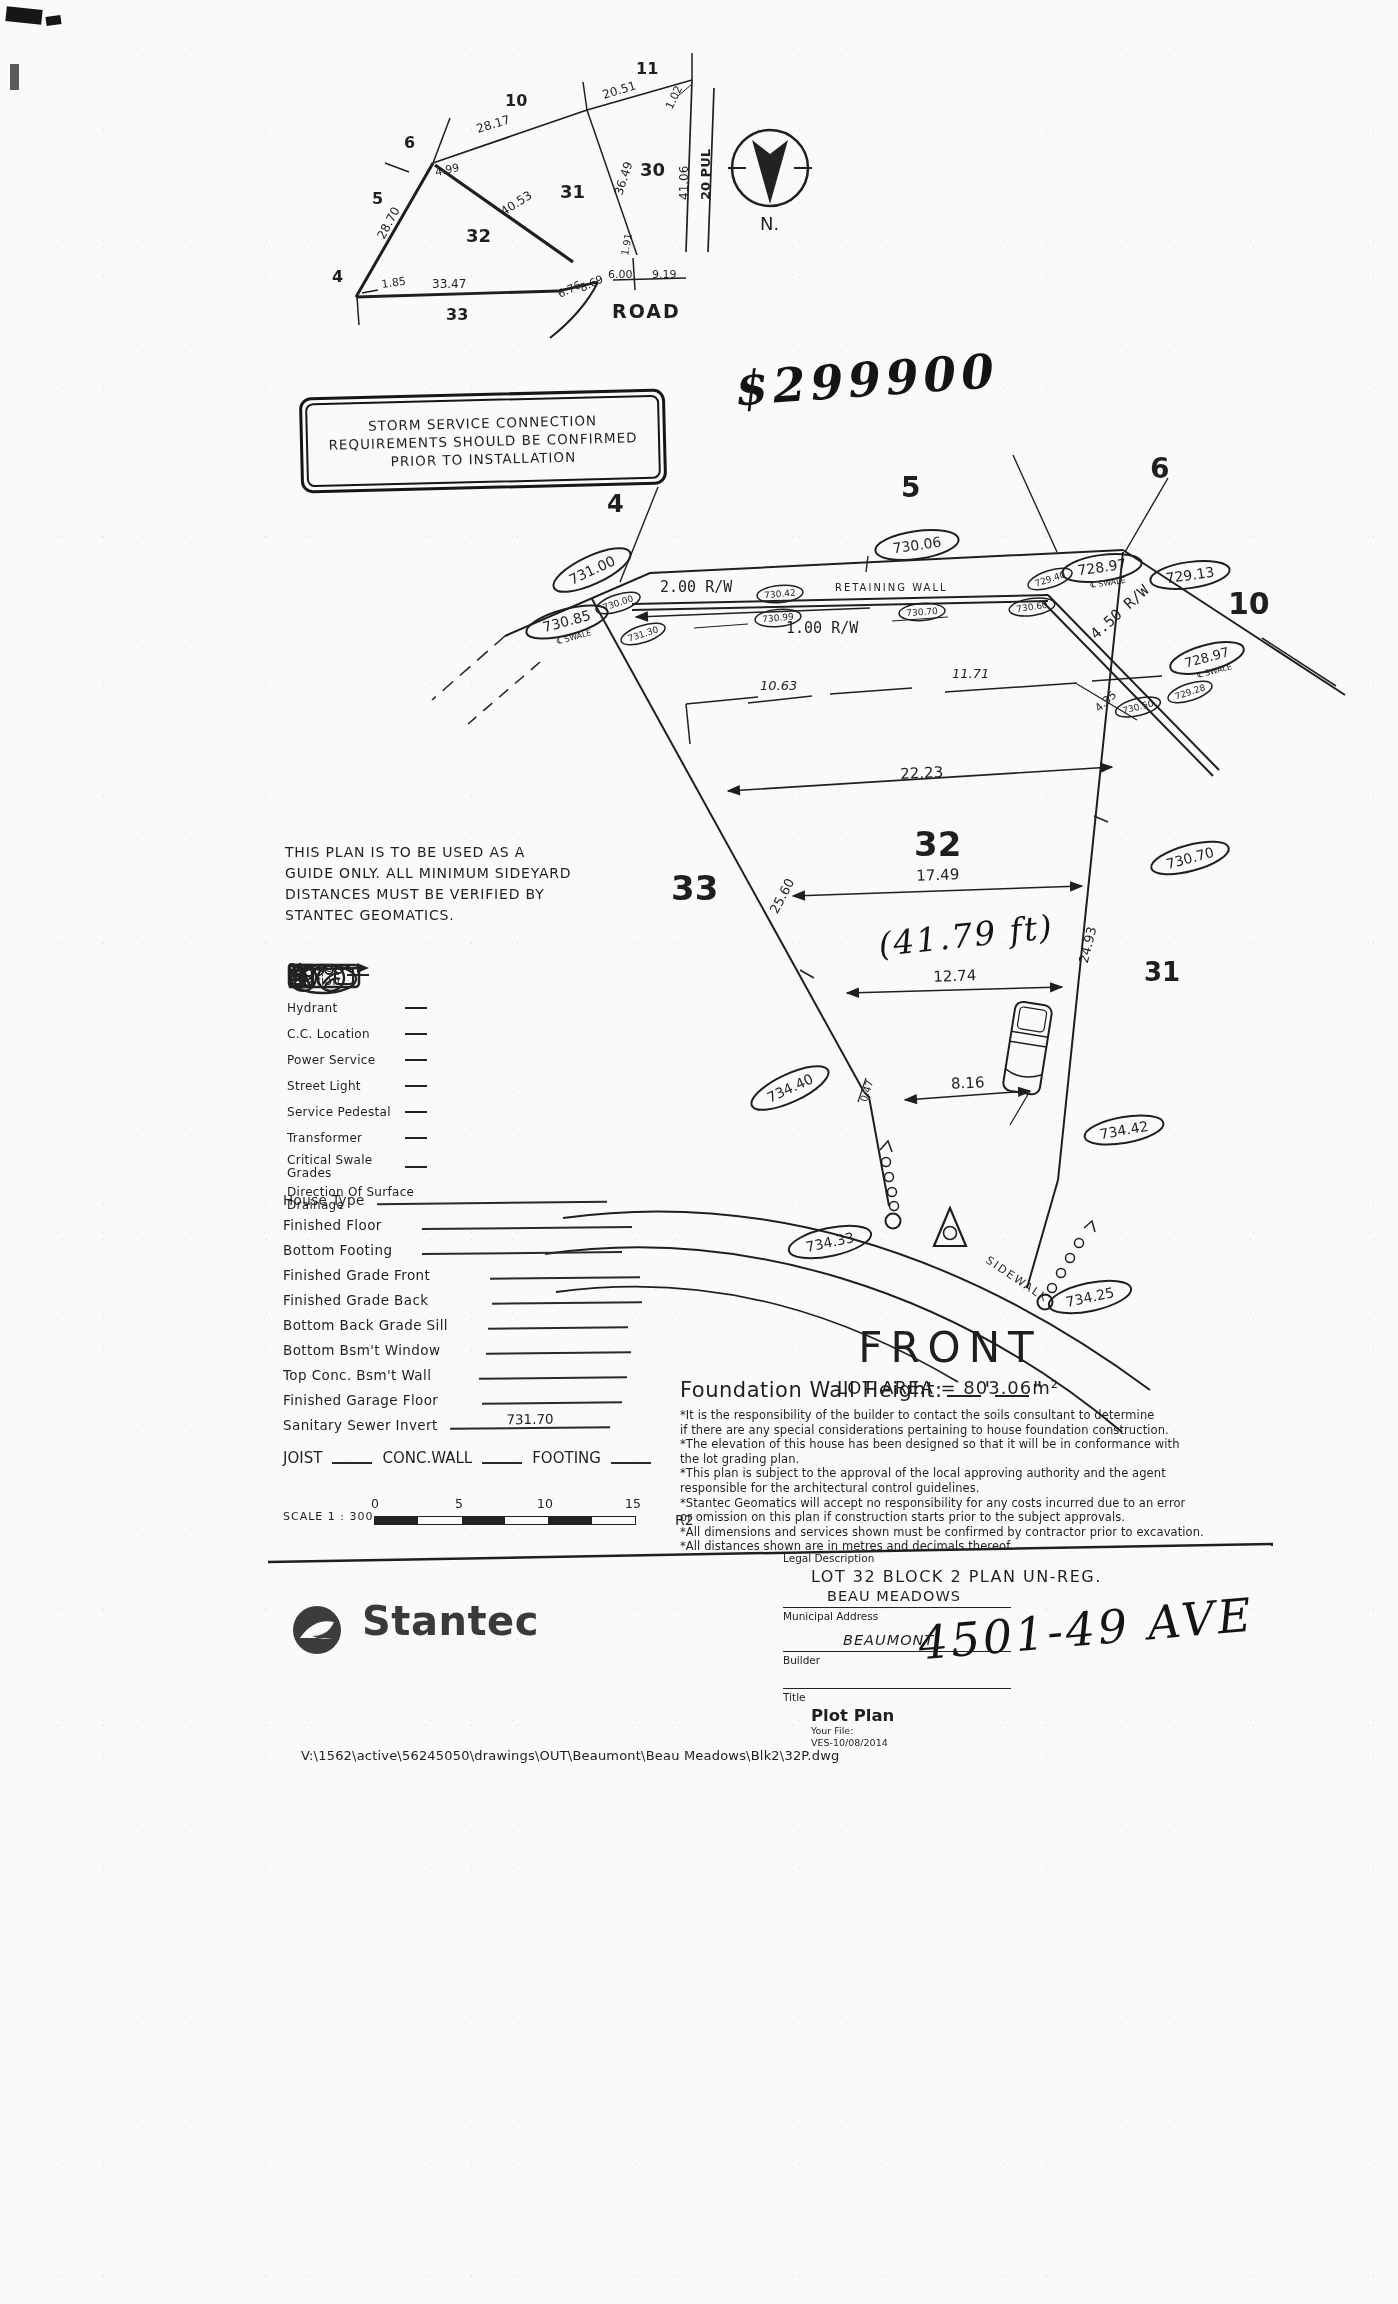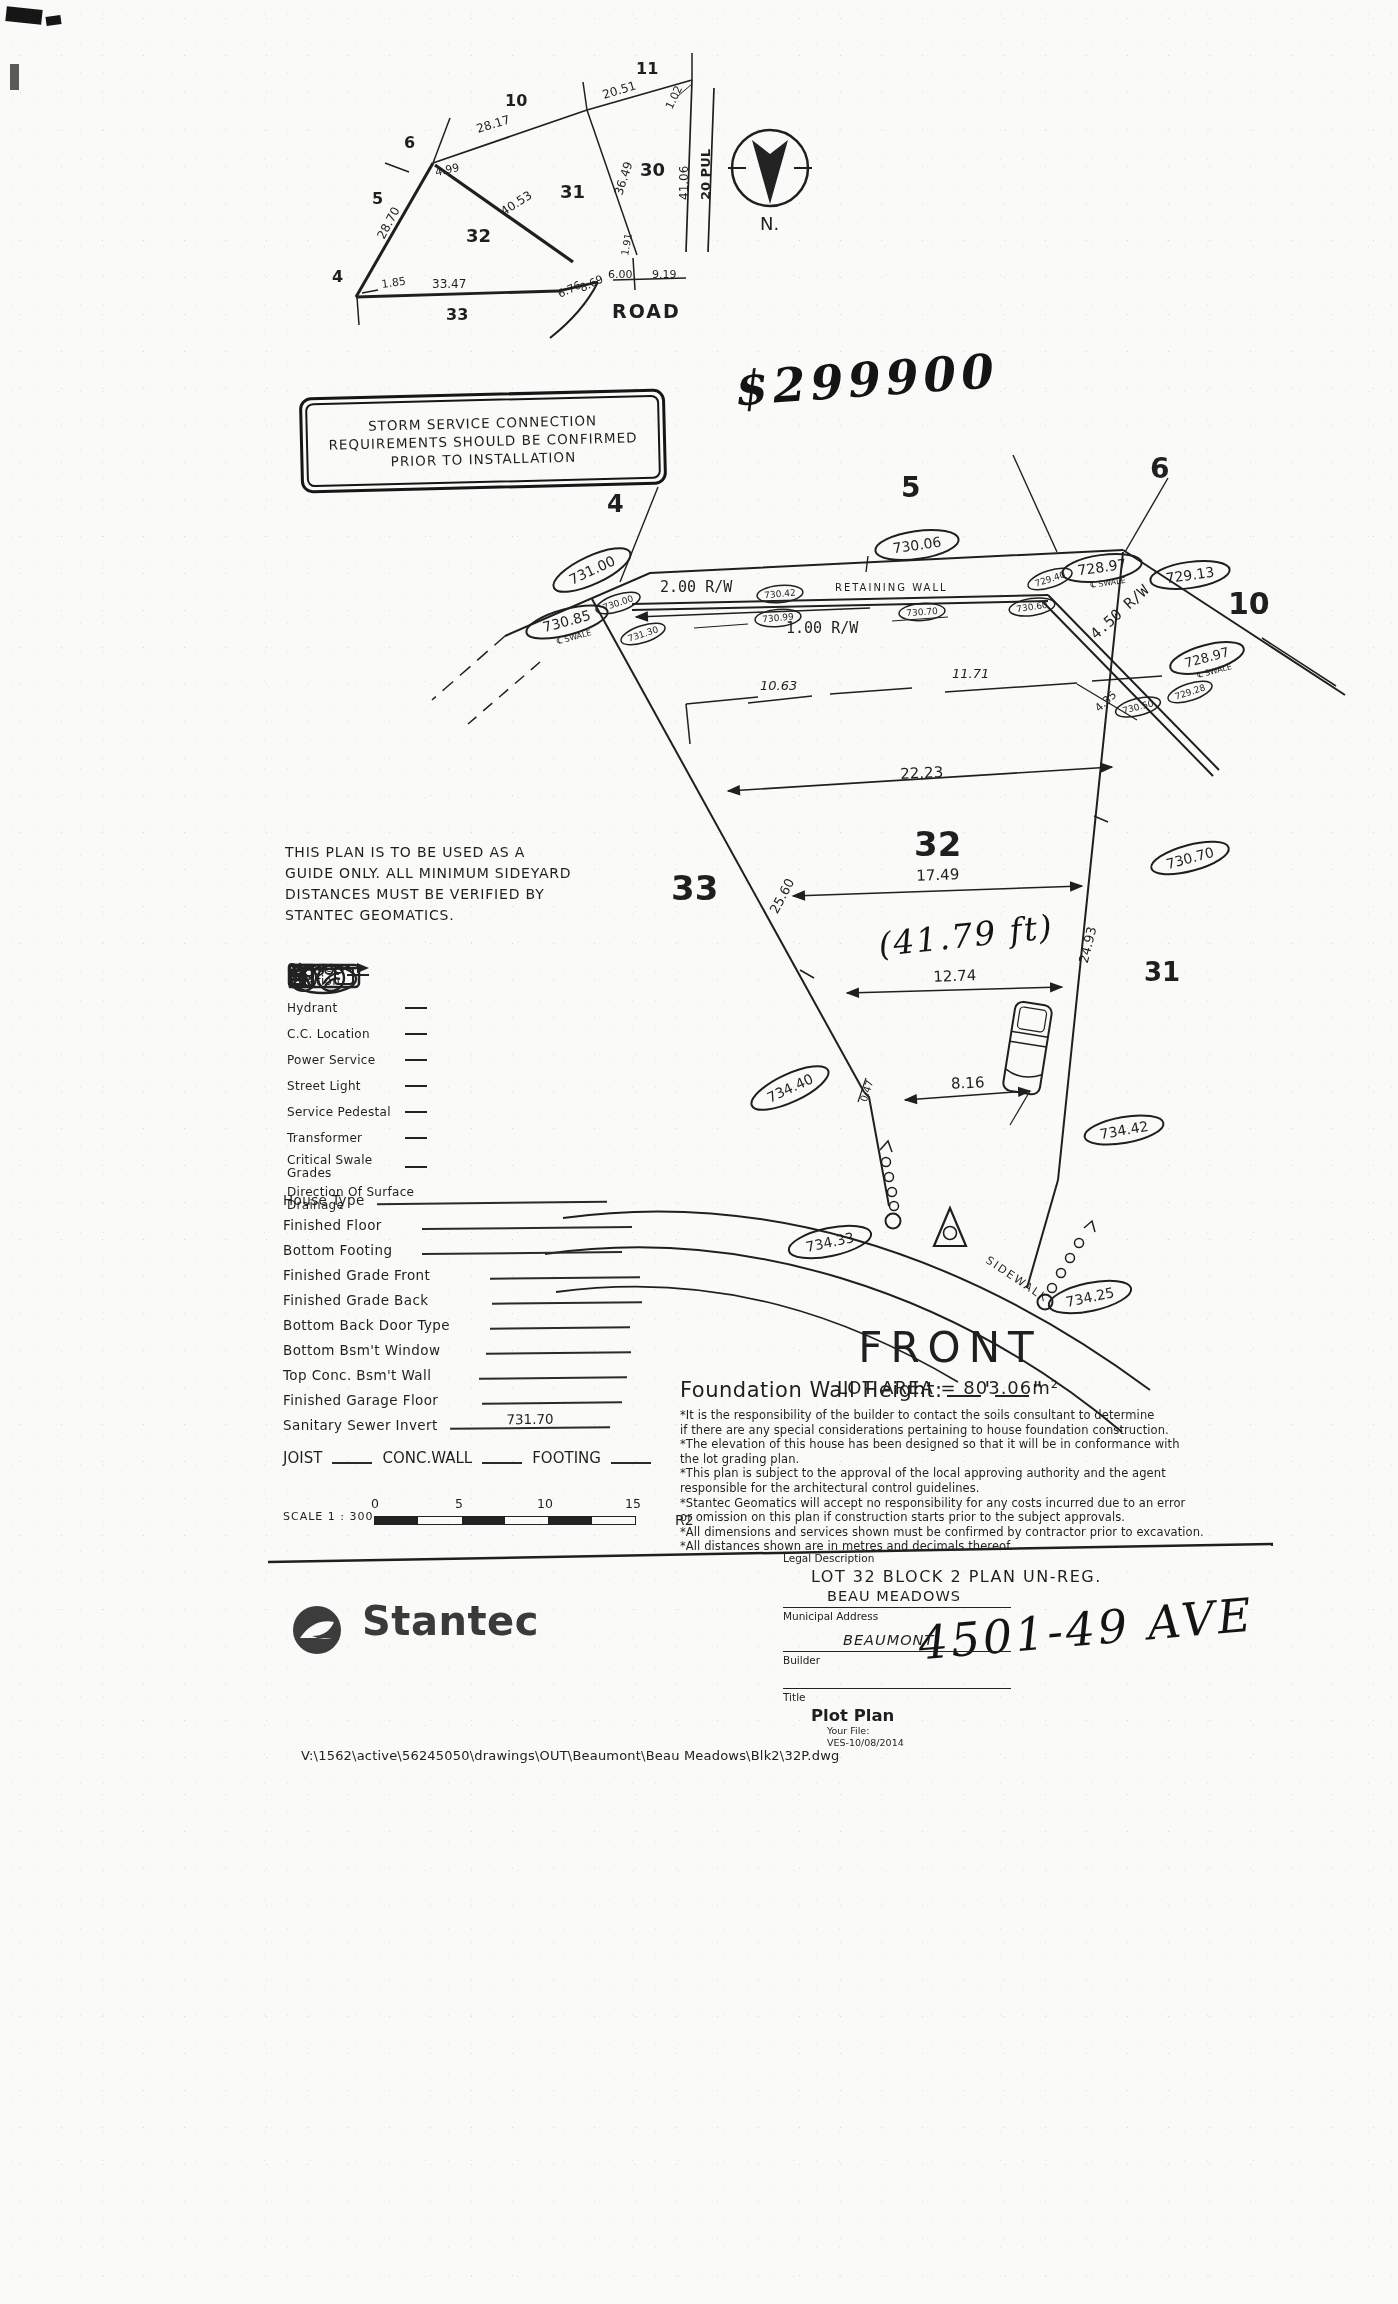--- a/index.html
+++ b/index.html
@@ -55,21 +55,21 @@
   .f-notes div{font-size:11.5px;line-height:14.6px;letter-spacing:0.1px;}
   .stantec-logo-text{left:362px;top:1598px;font-size:40px;font-weight:700;color:#3a3a3a;letter-spacing:0.5px;}
   .company{left:556px;top:1574px;width:250px;font-size:14.5px;line-height:19.5px;letter-spacing:0.2px;color:#222;}
   .legal{left:783px;top:1552px;width:430px;}
   .lbl-sm{font-size:10.5px;color:#222;}
   .legal-line1{font-size:16px;letter-spacing:1.5px;margin:3px 0 0 28px;}
   .legal-line2{font-size:14.5px;letter-spacing:1px;margin:2px 0 3px 44px;}
   .ul{border-bottom:1.5px solid #222;width:228px;margin:3px 0 2px 0;}
   .muni-val{font-size:14.5px;letter-spacing:1px;margin:10px 0 0 60px;font-style:italic;}
   .title-val{font-size:16.5px;font-weight:700;margin:3px 0 0 28px;}
-  .file{font-size:9.5px;line-height:12px;margin-left:44px;}
+  .file{font-size:9.5px;line-height:12px;margin-left:28px;}
   .footerpath{left:285px;top:1748px;font-size:13px;letter-spacing:0.2px;color:#222;margin-left:16px;}
 </style>
 </head>
 <body>
 
 <div class="page">
 
   <div class="abs scanmark" style="left:6px;top:8px;width:36px;height:15px;transform:rotate(6deg);"></div>
   <div class="abs scanmark" style="left:46px;top:16px;width:15px;height:9px;transform:rotate(-8deg);"></div>
   <div class="abs scanmark" style="left:10px;top:64px;width:9px;height:26px;opacity:.7;"></div>
@@ -459,21 +459,21 @@
       </div>
     <div class="frow">
         <span class="flabel">Finished Grade Front</span>
         <span class="fline" style="max-width:150px;margin-left:60px;"></span>
       </div>
     <div class="frow">
         <span class="flabel">Finished Grade Back</span>
         <span class="fline" style="max-width:150px;margin-left:64px;"></span>
       </div>
     <div class="frow">
-        <span class="flabel">Bottom Back Door Type</span>
+        <span class="flabel">Bottom Back Grade Sill</span>
         <span class="fline" style="max-width:140px;margin-left:40px;"></span>
       </div>
     <div class="frow">
         <span class="flabel">Bottom Bsm't Window</span>
         <span class="fline" style="max-width:145px;margin-left:46px;"></span>
       </div>
     <div class="frow">
         <span class="flabel">Top Conc. Bsm't Wall</span>
         <span class="fline" style="max-width:148px;margin-left:48px;"></span>
       </div>

